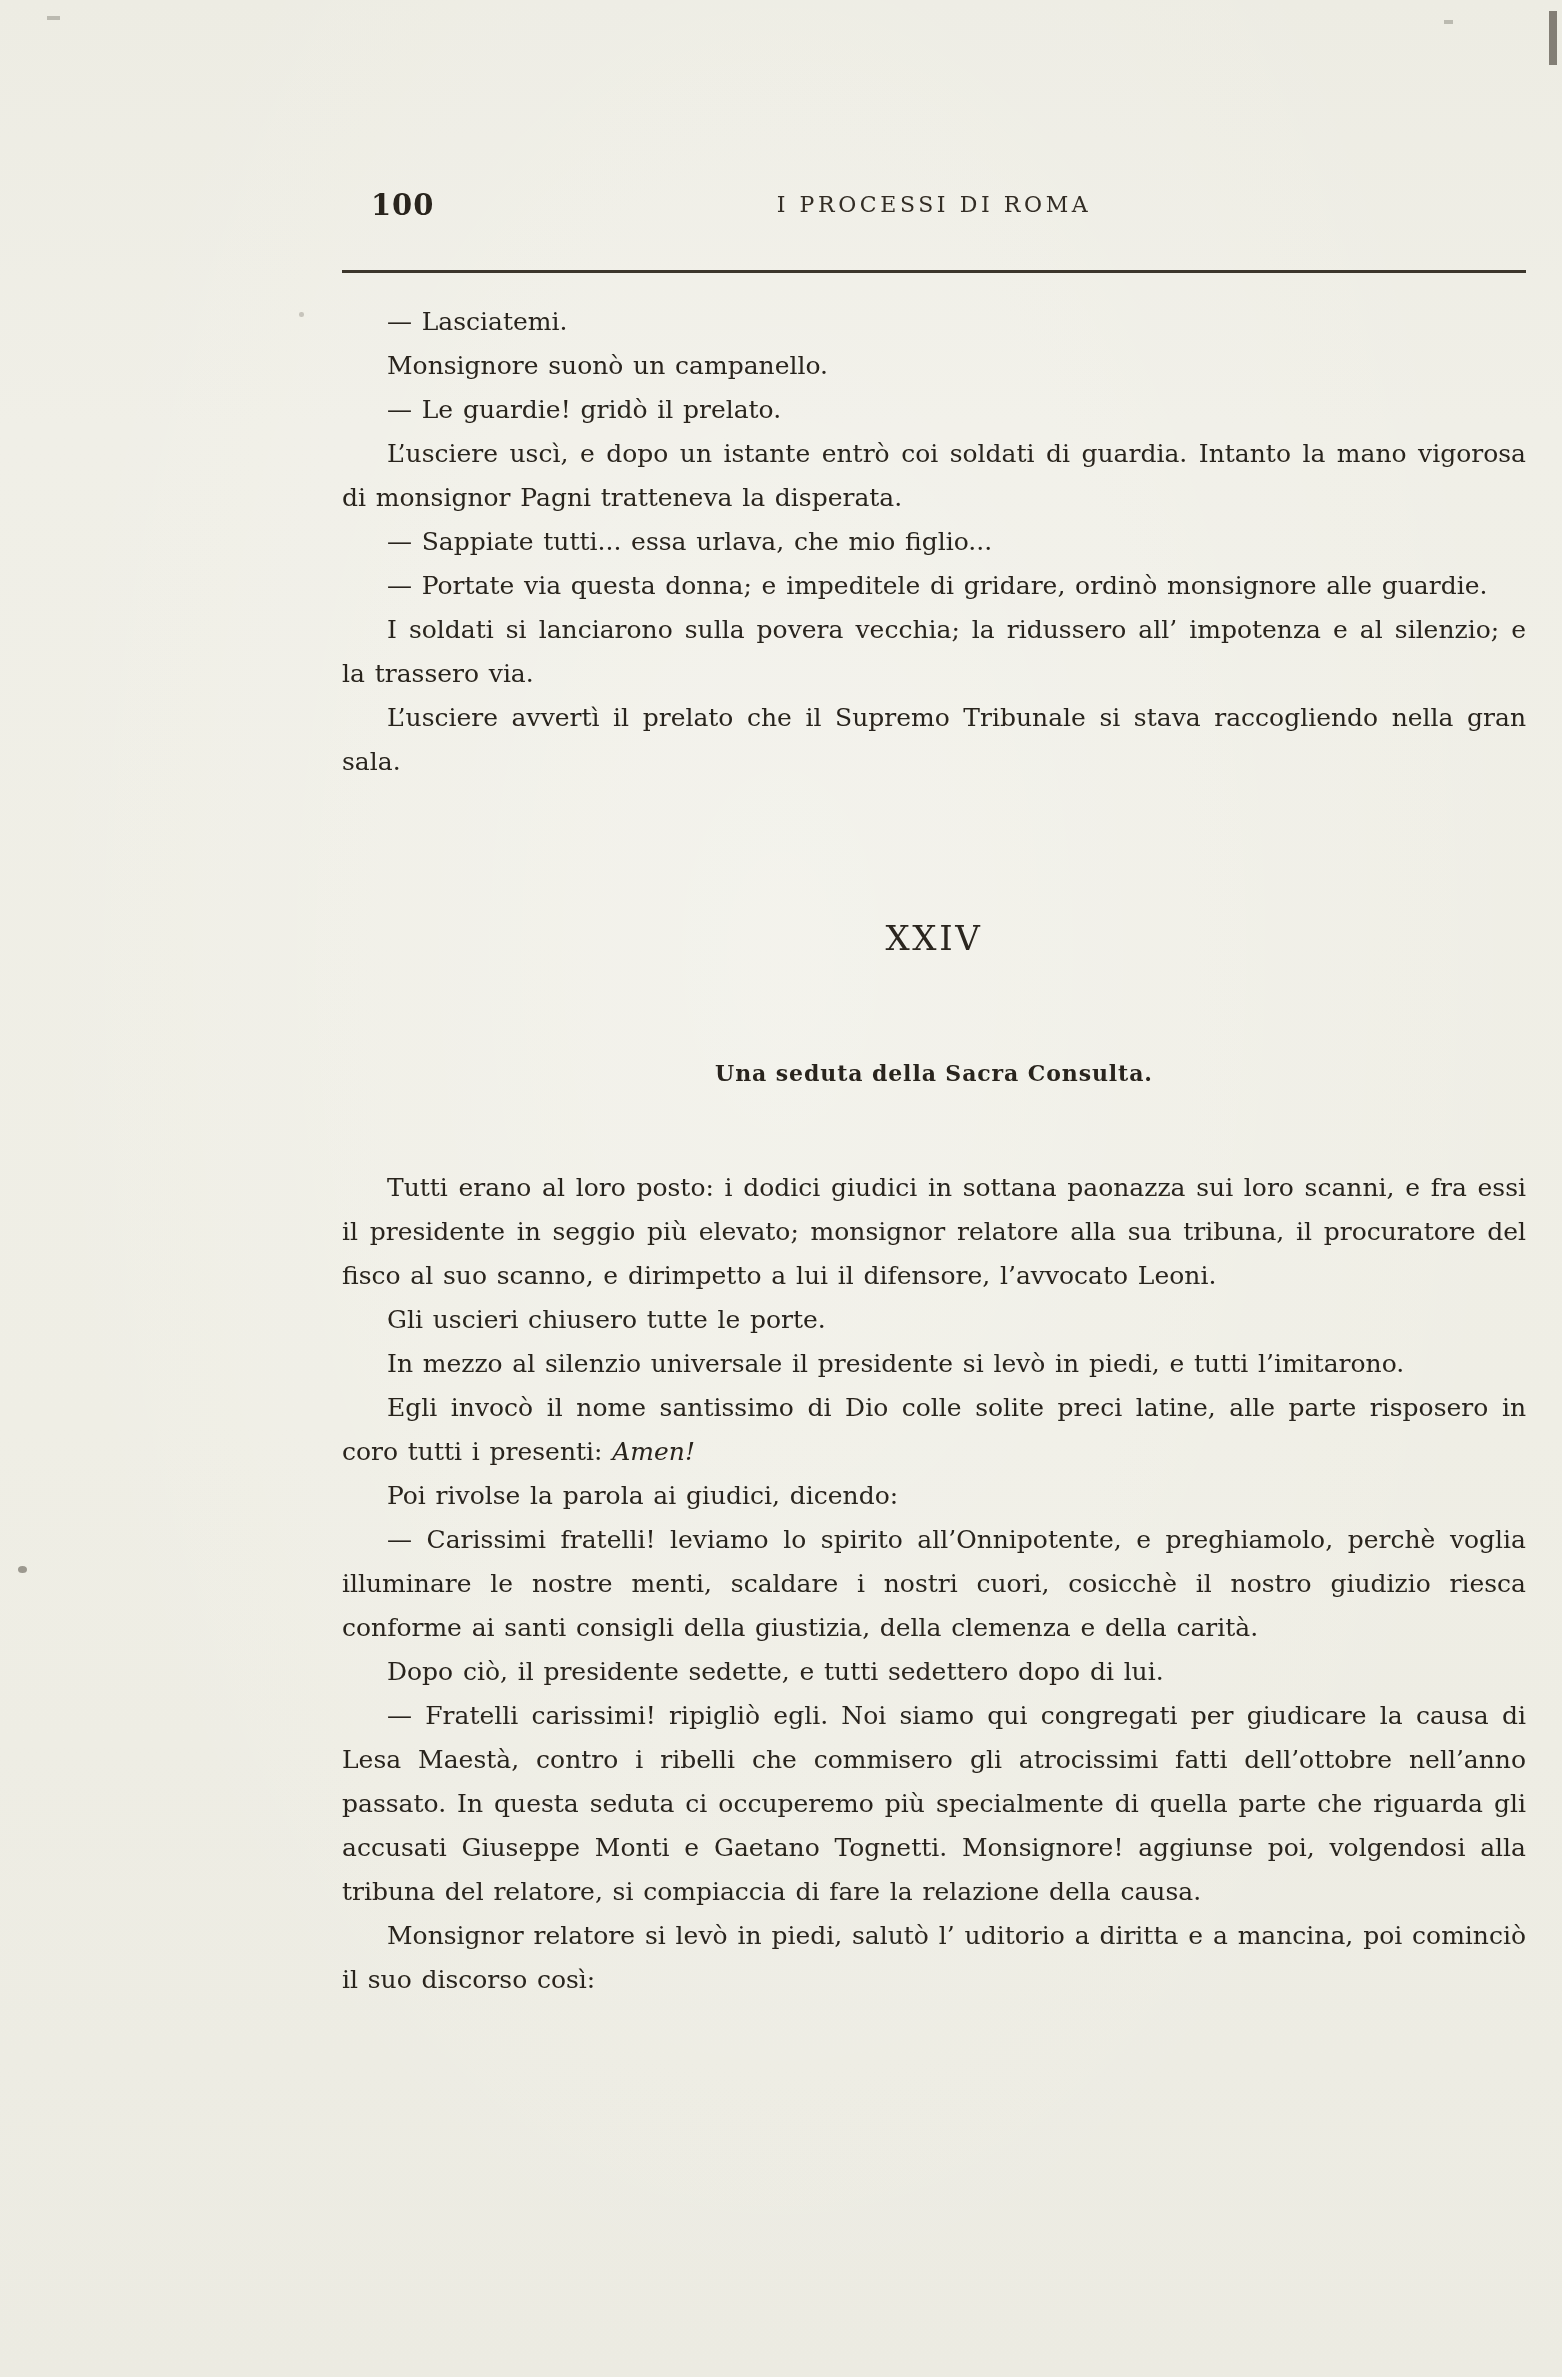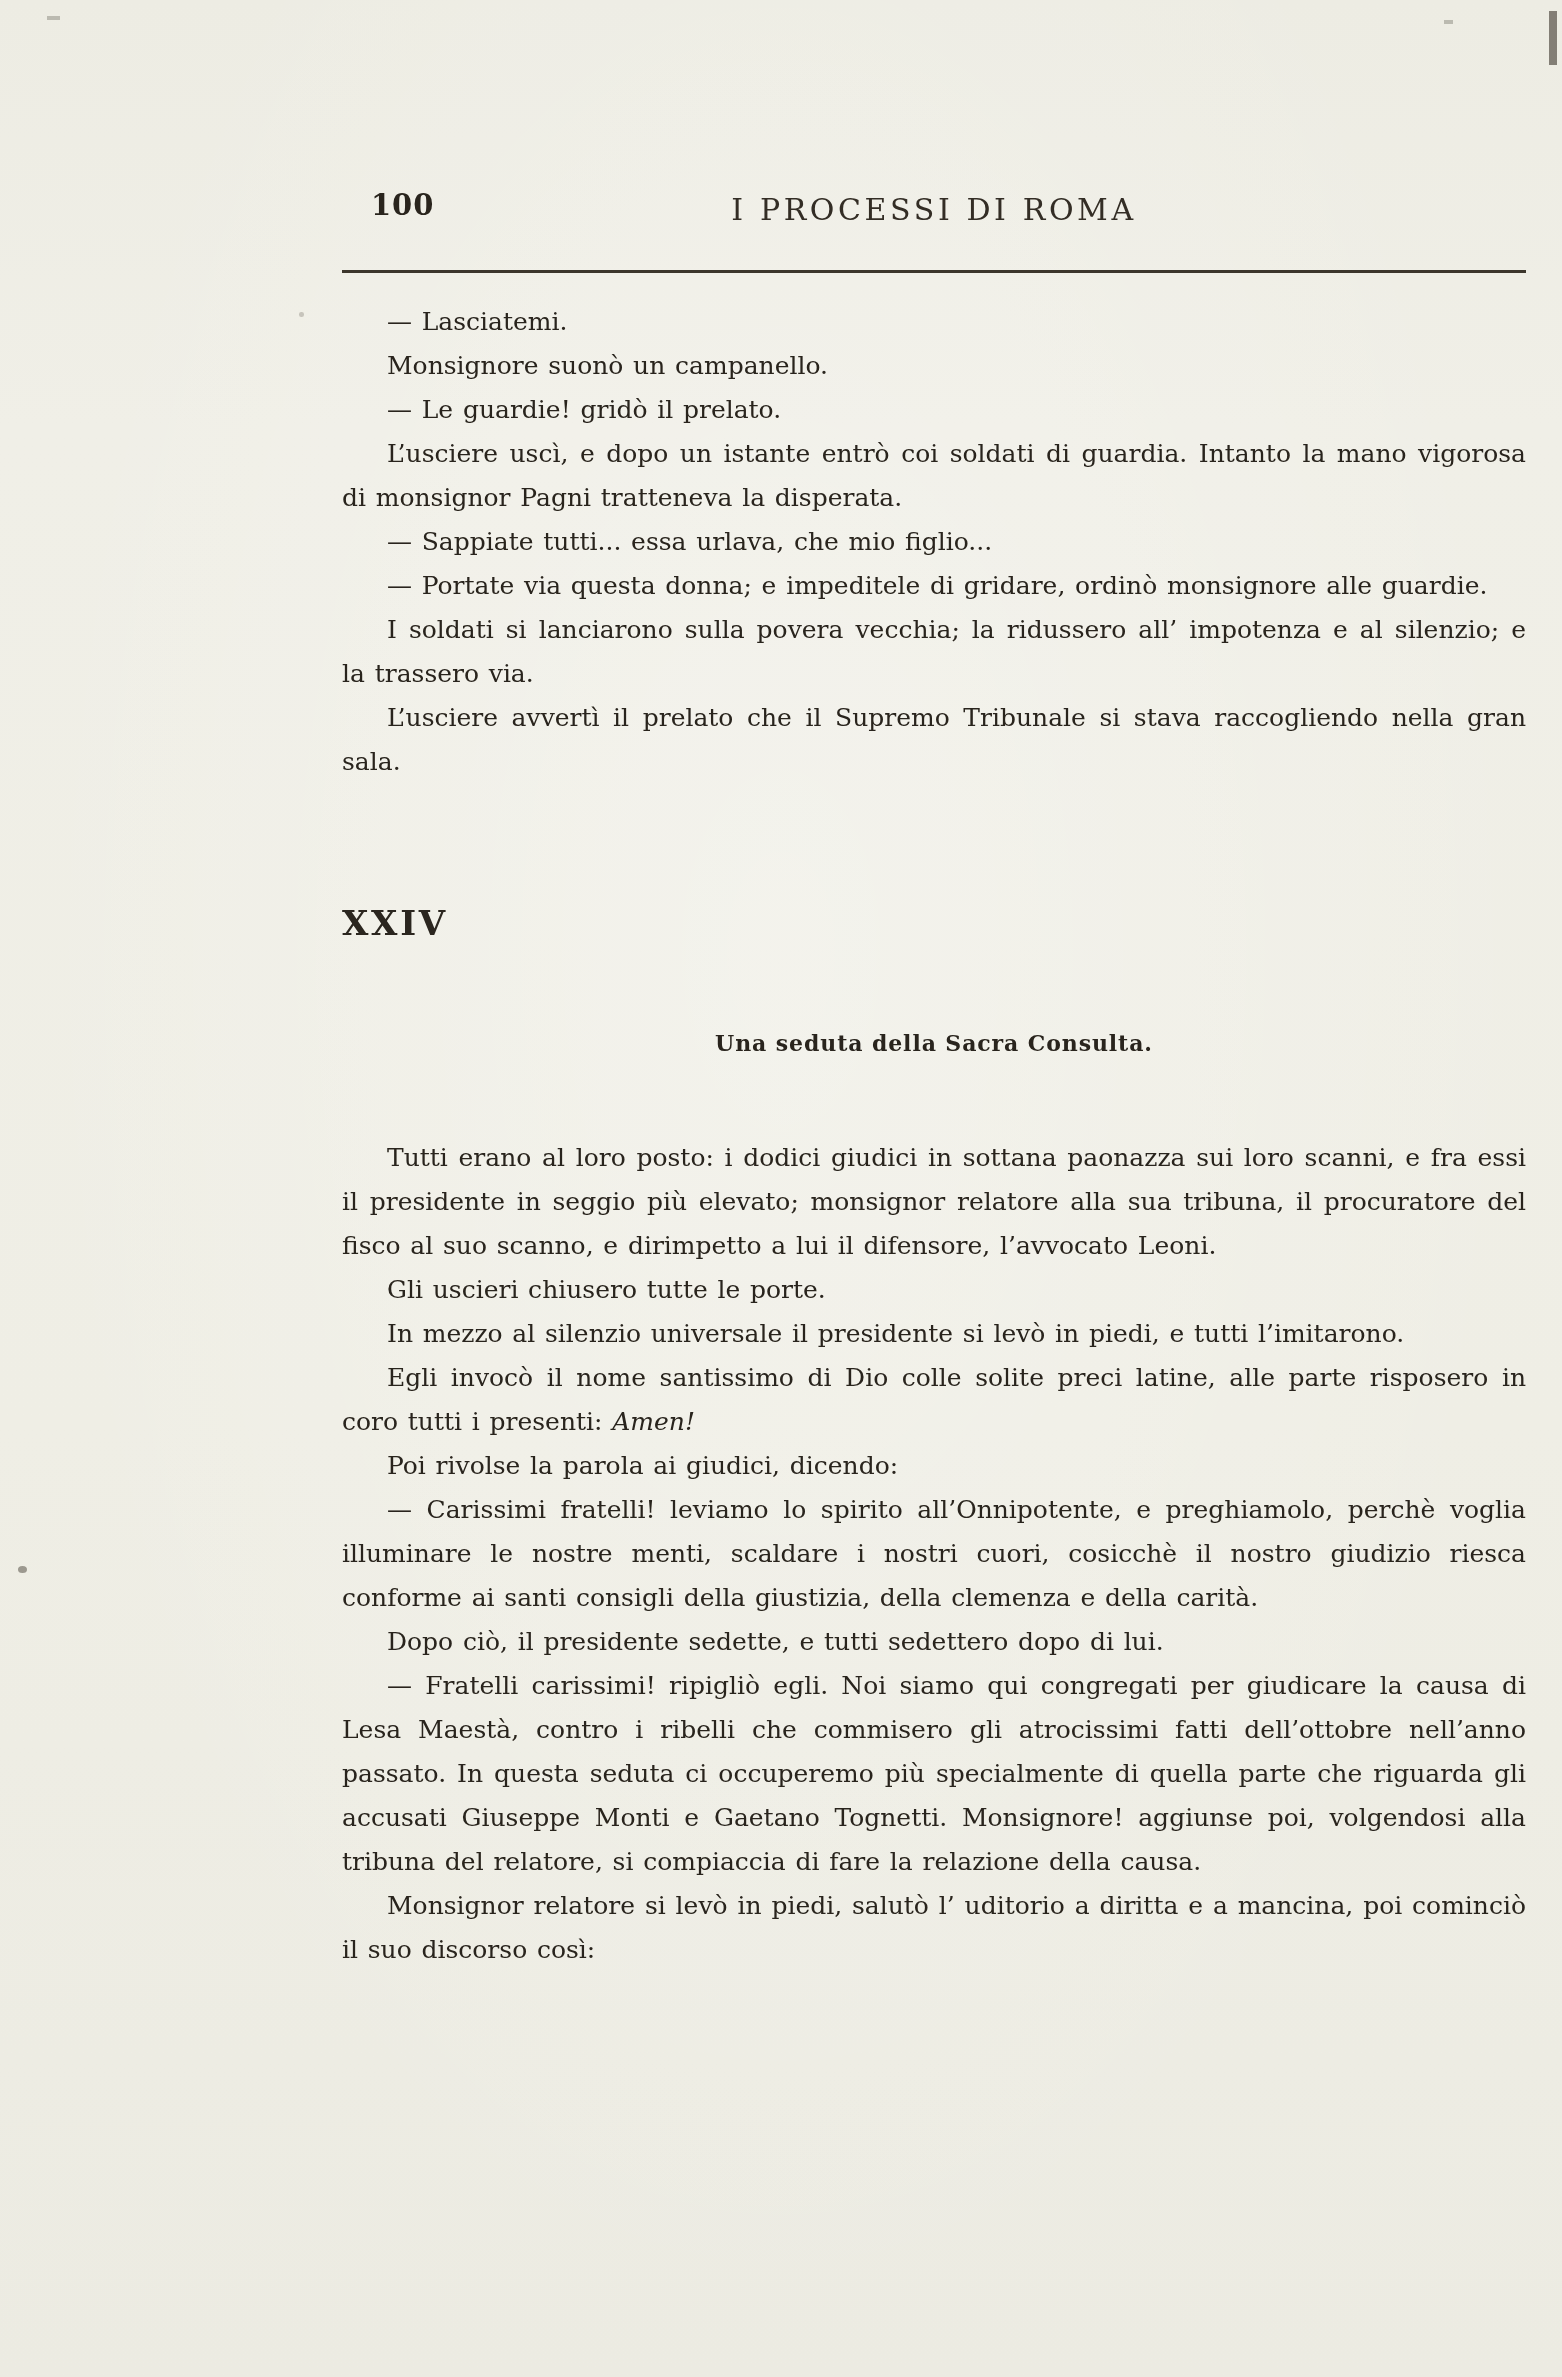--- a/index.html
+++ b/index.html
@@ -36,21 +36,21 @@
     font-size: 29px;
     font-weight: bold;
     letter-spacing: 0.9px;
   }
   .head-title {
     position: absolute;
     left: 0;
     right: 0;
     top: 3.6px;
     text-align: center;
-    font-size: 30px;
+    font-size: 22px;
     letter-spacing: 3.6px;
     color: #332d25;
   }
   .head-rule {
     position: absolute;
     top: 270px;
     left: 342px;
     width: 1184px;
     height: 2.7px;
     background: #3c362c;
@@ -63,25 +63,25 @@
   }
   .text-block p {
     margin: 0;
     font-size: 25px;
     line-height: 44px;
     text-align: justify;
     text-indent: 45px;
     word-spacing: 1.8px;
   }
   .chapter-num {
-    margin: 0;
+    margin: 15px;
     padding-top: 119px;
-    text-align: left;
+    text-align: center;
     font-size: 34px;
-    font-weight: bold;
+    font-weight: normal;
     letter-spacing: 2.7px;
     color: #2b261f;
   }
   .chapter-title {
     margin: 0;
     padding-top: 87px;
     padding-bottom: 80px;
     text-align: center;
     font-size: 22px;
     font-weight: bold;

